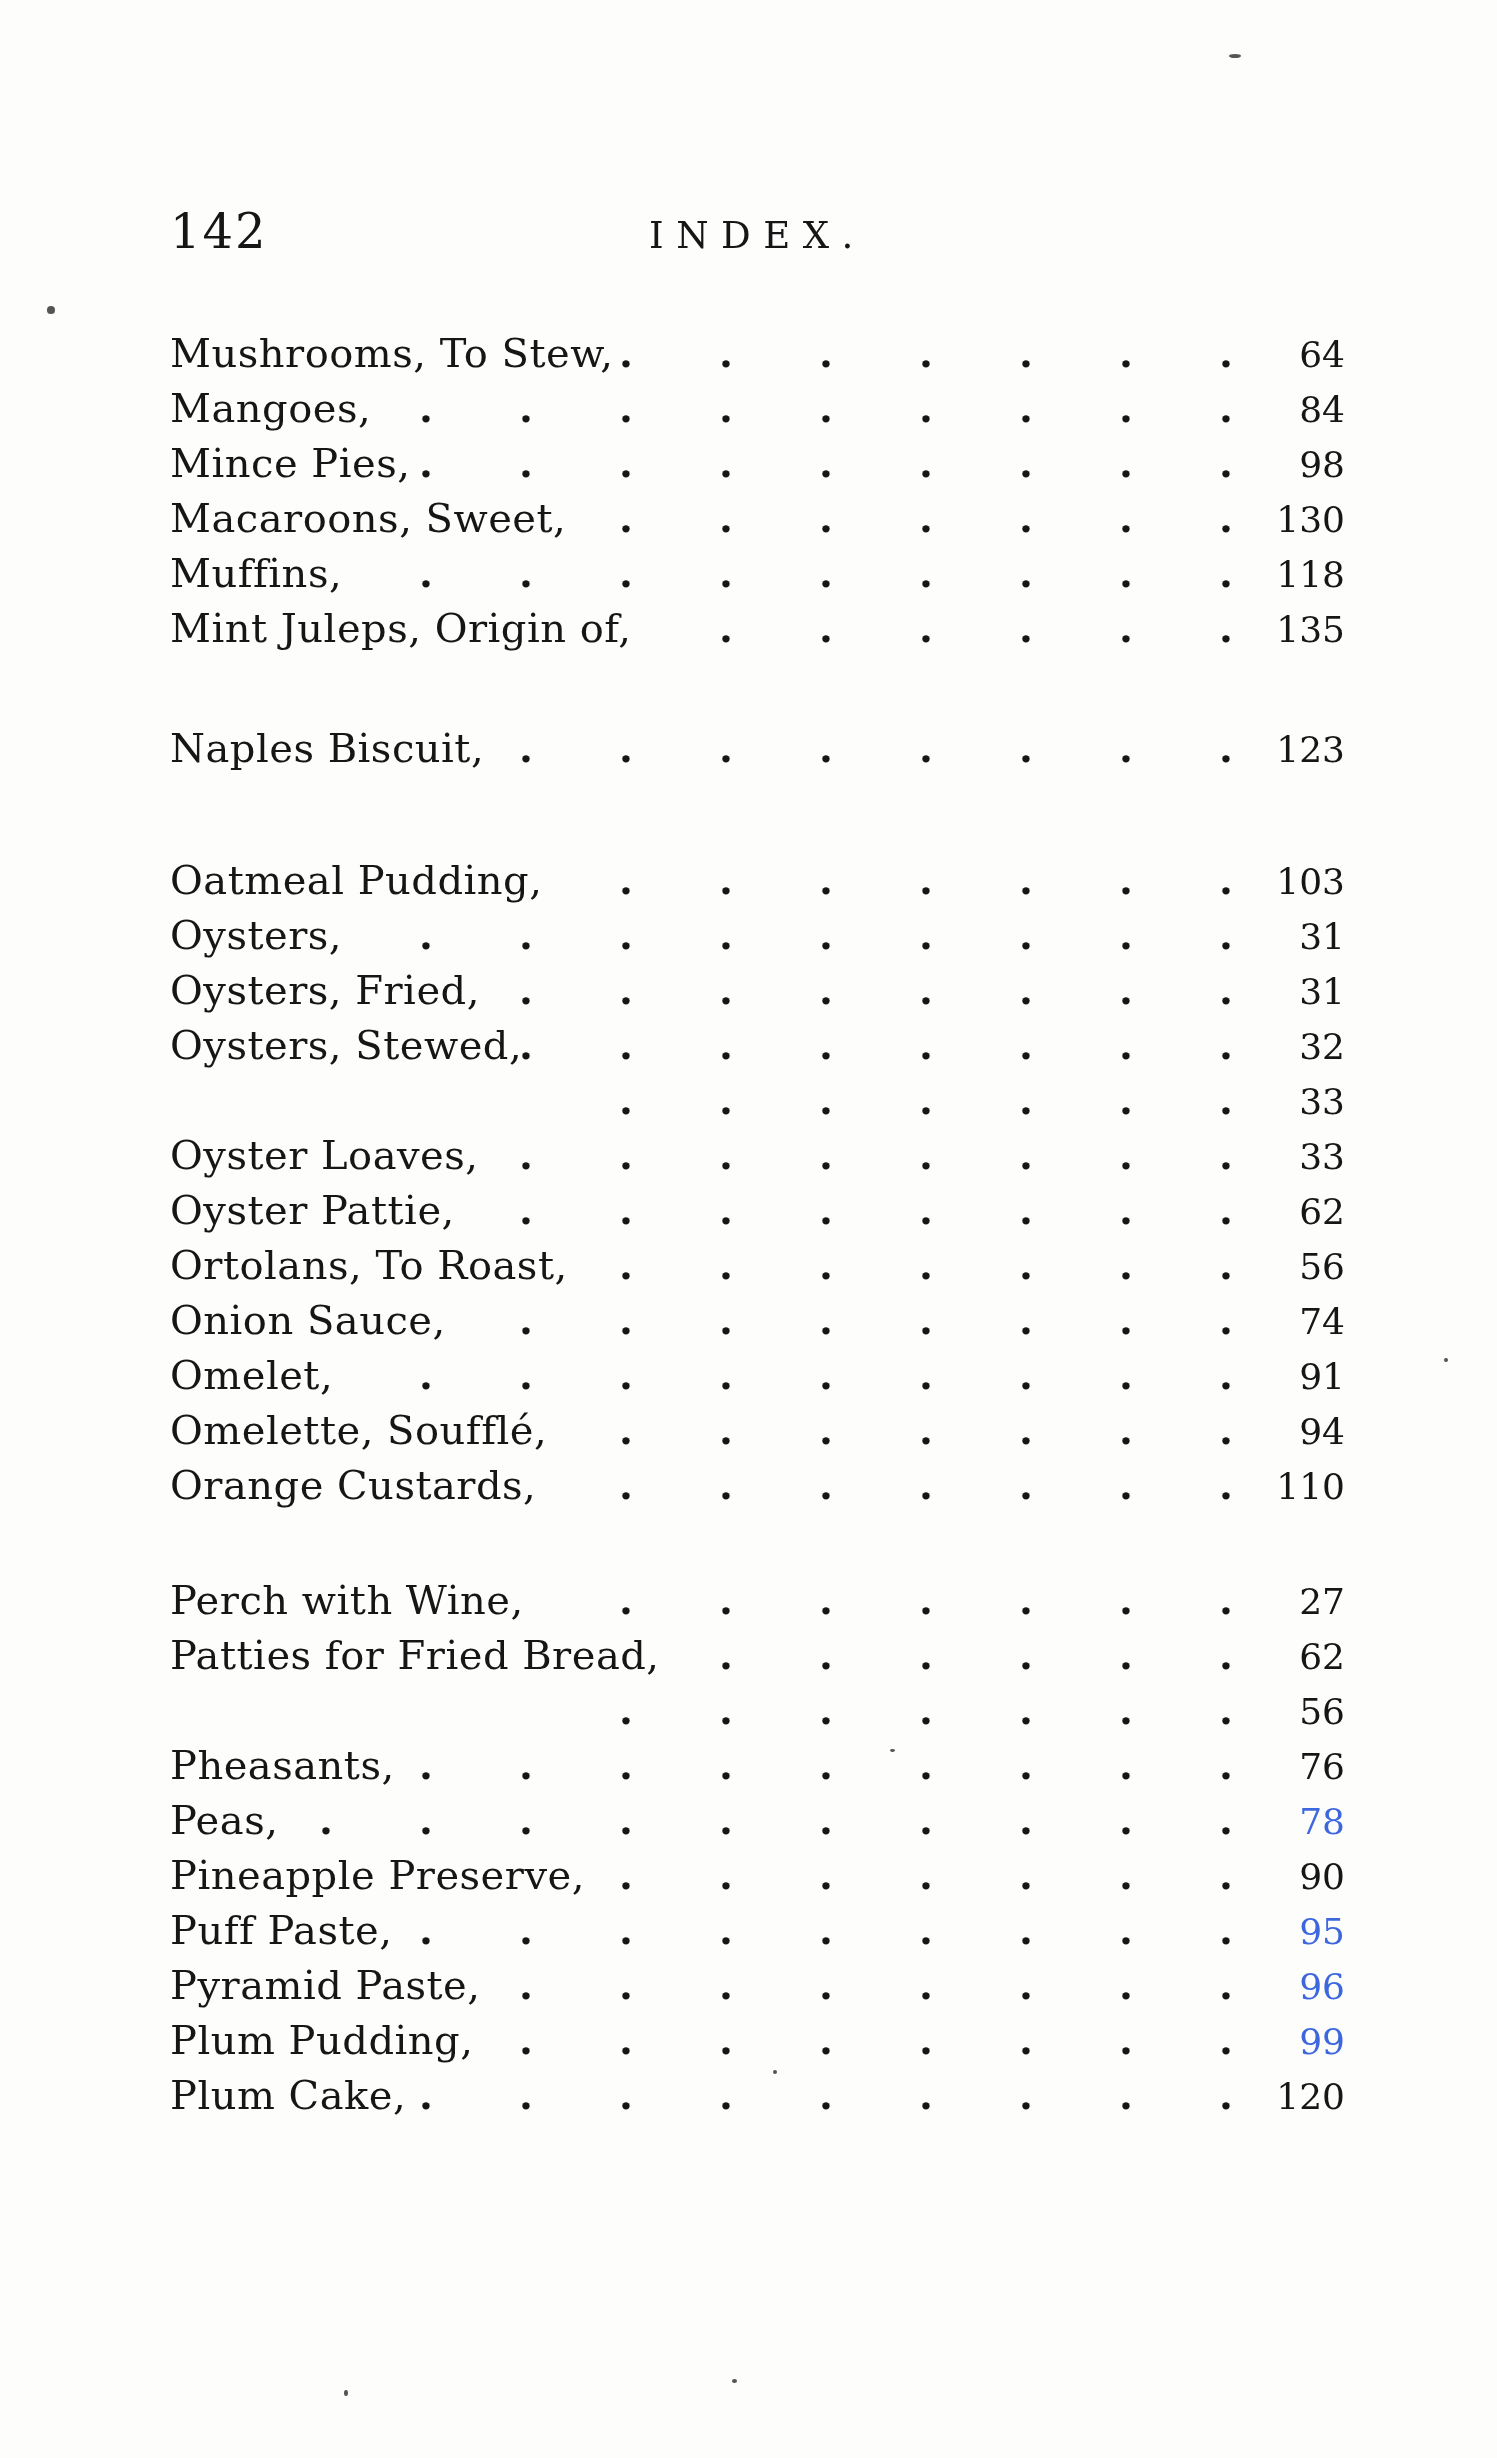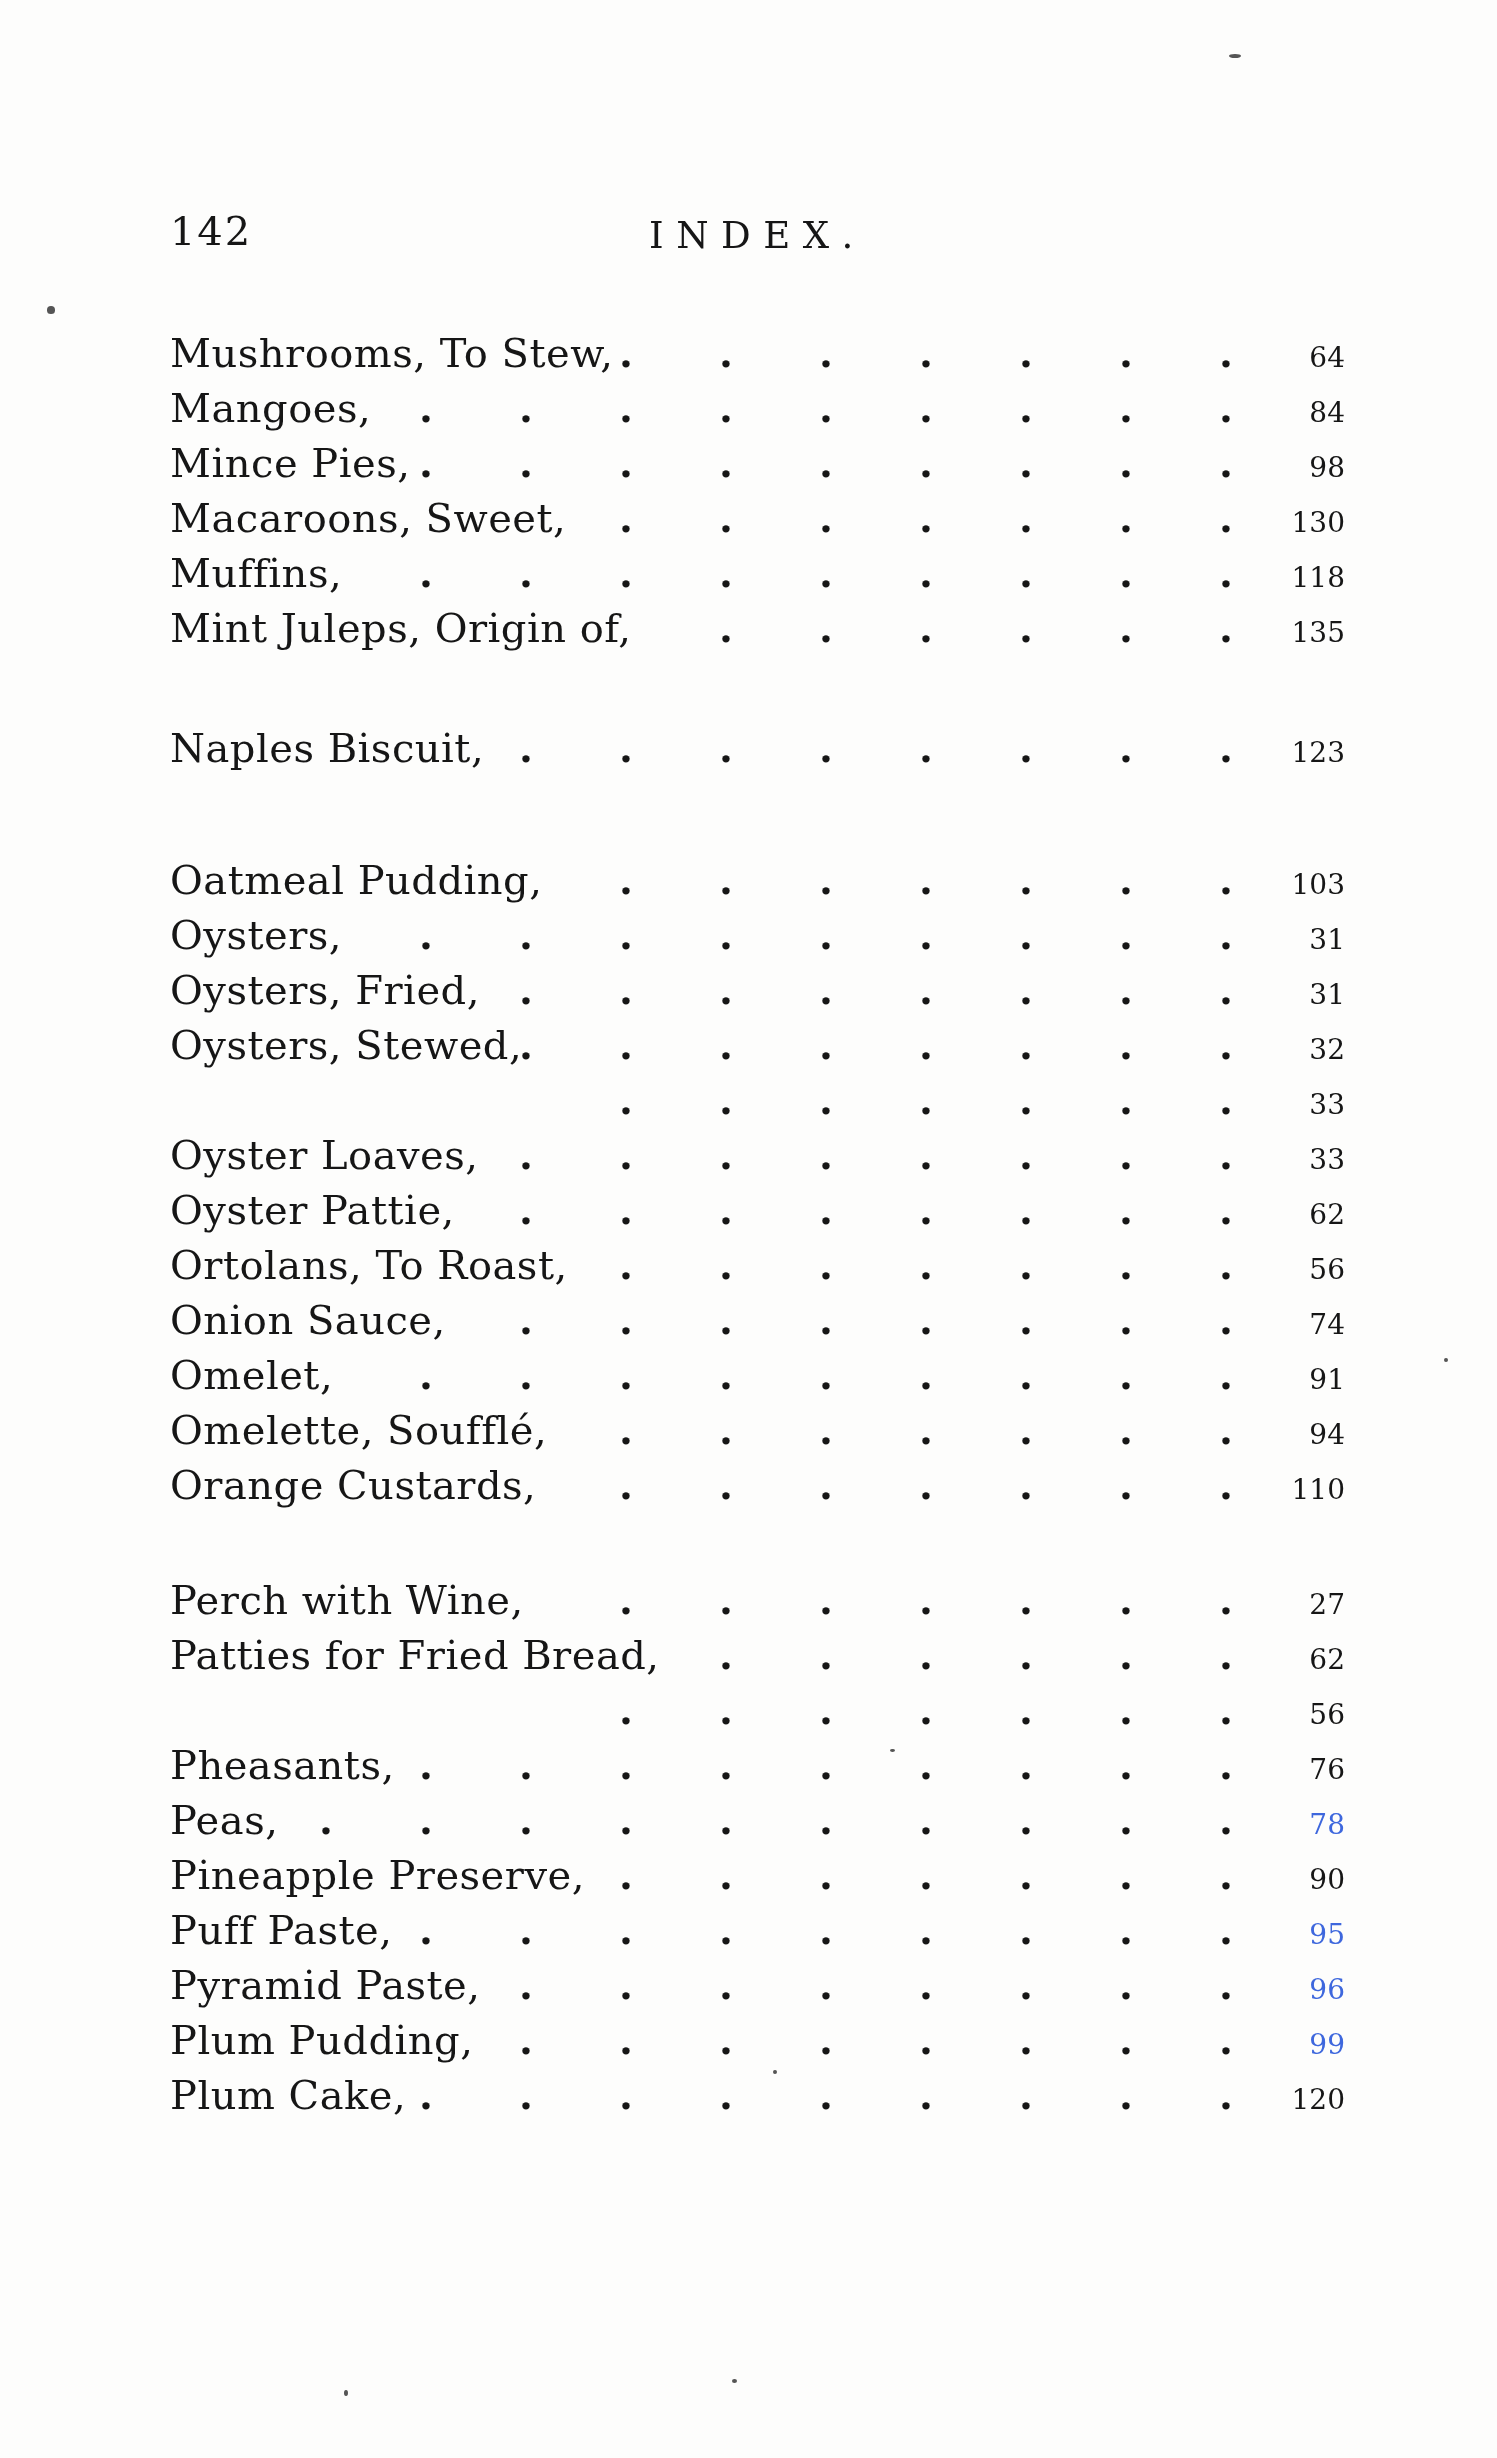--- a/index.html
+++ b/index.html
@@ -21,21 +21,21 @@
     position: absolute;
     left: 170px;
     right: 153px;
     top: 204px;
     height: 60px;
   }
   .folio {
     position: absolute;
     left: 0;
     top: 0;
-    font-size: 40px;
+    font-size: 48px;
     line-height: 54px;
     letter-spacing: 1.9px;
   }
   .head-title {
     position: absolute;
     left: 50%;
     transform: translateX(-50%);
     top: 9.6px;
     font-size: 37px;
     line-height: 44px;
@@ -78,21 +78,21 @@
     text-align: right;
     padding-right: 21px;
     box-sizing: border-box;
     font-size: 40px;
     font-weight: bold;
   }
   .page-ref {
     flex: 0 0 91px;
     width: 91px;
     text-align: right;
-    font-size: 28px;
+    font-size: 36px;
   }
   .row.faded .page-ref {
     color: #1d4ed8;
     opacity: 0.85;
   }
   
   .speck {
     position: absolute;
     background: #2a2a2a;
     border-radius: 50%;

